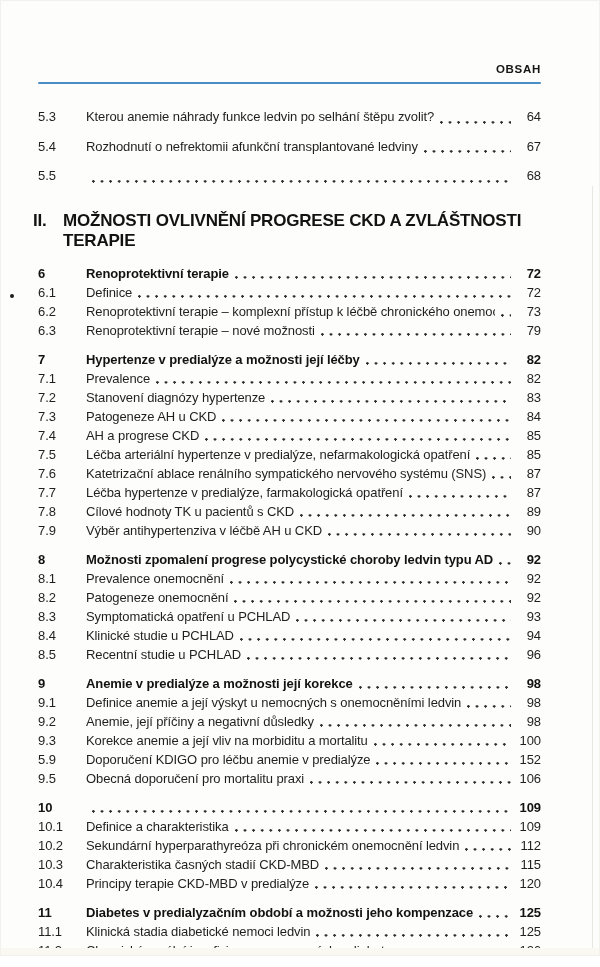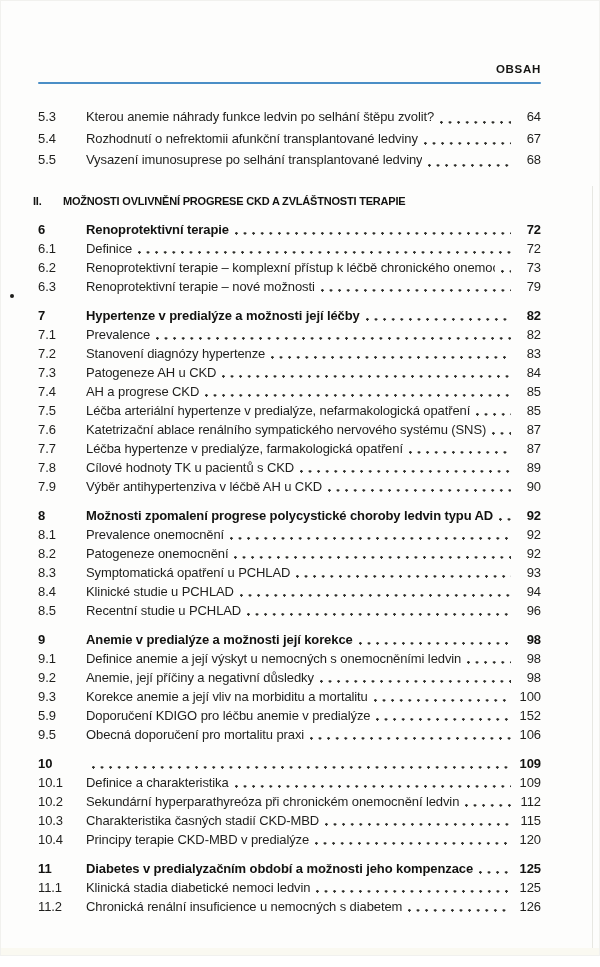--- a/index.html
+++ b/index.html
@@ -37,45 +37,44 @@
   
   .intro{margin-top:22px;}
   .row{
     display:flex;
     align-items:baseline;
     font-size:13px;
     line-height:19px;
     letter-spacing:-0.1px;
     white-space:nowrap;
   }
-  .intro .row{line-height:21.5px;}
+  .intro .row{line-height:21.5px;margin-top:8px;}
   .row.bold{font-weight:bold;color:#121210;}
   .num{flex:none;width:48px;}
   .title{flex:0 1 auto;overflow:hidden;}
   .leader{
     flex:1 1 10px;
     min-width:10px;
     height:3px;
     align-self:flex-end;
     margin:0 4px 4px 6px;
     background-image:radial-gradient(circle at 1.4px 1.4px,#2e2e2a 1.1px,transparent 1.45px);
     background-size:8.6px 3px;
     background-repeat:repeat-x;
   }
   .pg{flex:none;min-width:26px;text-align:right;}
   
   .part-heading{
     display:flex;
     margin-top:24px;
     margin-left:-5px;
     font-weight:bold;
-    font-size:11px;
+    font-size:17px;
     color:#121210;
     letter-spacing:-0.2px;
-    align-items:flex-end;
   }
   .part-num{flex:none;width:30px;}
   
   .chapter{margin-top:10px;}
   .chapter:first-of-type{margin-top:13px;}
   
   .speck{
     position:absolute;left:9px;top:293px;
     width:4px;height:4px;border-radius:50%;
     background:#1d1d1b;
@@ -108,21 +107,20 @@
           <span class="pg">64</span>
         </div>
         <div class="row">
           <span class="num">5.4</span>
           <span class="title">Rozhodnutí o nefrektomii afunkční transplantované ledviny</span>
           <span class="leader"></span>
           <span class="pg">67</span>
         </div>
         <div class="row">
           <span class="num">5.5</span>
-          <span class="title">Vysazení imunosuprese po selhání transplantované ledviny</span>
           <span class="leader"></span>
           <span class="pg">68</span>
         </div>
       </div>
 
     <div class="part-heading">
       <span class="part-num">II.</span>
       <span class="part-title">MOŽNOSTI OVLIVNĚNÍ PROGRESE CKD A ZVLÁŠTNOSTI TERAPIE</span>
     </div>
 

